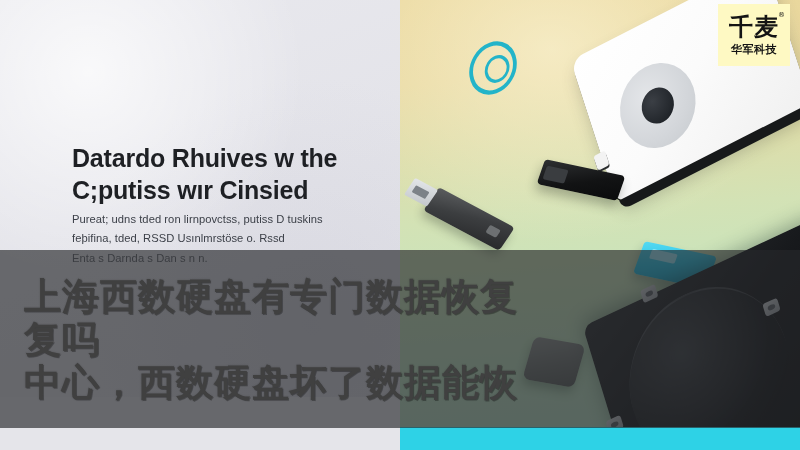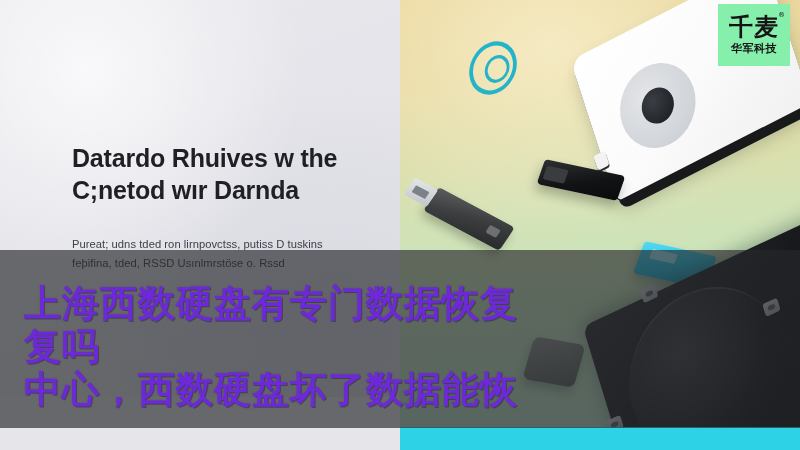--- a/index.html
+++ b/index.html
@@ -44,21 +44,21 @@
   .doc-heading {
     font-size: 25px;
     font-weight: bold;
     line-height: 1.29;
     color: #1e2024;
     letter-spacing: -0.2px;
     filter: blur(0.45px);
     margin: 0;
   }
   .doc-body {
-    margin-top: 28px;
+    margin-top: 3px;
     filter: blur(0.55px);
   }
   .doc-body-line {
     font-size: 11.2px;
     line-height: 1.78;
     color: #3c4048;
     white-space: nowrap;
     letter-spacing: 0.05px;
   }
   .doc-body-line.faint {
@@ -332,36 +332,35 @@
 
   
   .headline {
     position: absolute;
     left: 24px;
     top: 276px;
     width: 660px;
     font-size: 37px;
     font-weight: bold;
     line-height: 1.16;
-    color: #6d28d9;
+    color: #404040;
     letter-spacing: 1px;
     text-shadow:
       1px 1px 0 rgba(0,0,0,0.28),
       0 0 2px rgba(0,0,0,0.2);
-    margin-top: 7px;
   }
 
   
   .logo-box {
     position: absolute;
     right: 10px;
     top: 4px;
     width: 72px;
     height: 62px;
-    background: #86efac;
+    background: #fef9c3;
     display: flex;
     flex-direction: column;
     align-items: center;
     justify-content: center;
     padding: 2px 0;
     box-sizing: border-box;
   }
   .logo-main {
     position: relative;
     font-size: 24px;
@@ -379,39 +378,40 @@
     font-weight: normal;
     color: #141414;
   }
   .logo-sub {
     margin-top: 5px;
     font-size: 11px;
     font-weight: bold;
     color: #141414;
     letter-spacing: 0.5px;
     line-height: 1;
-    font-family: Liberation Mono, monospace;
+    font-family: Liberation Serif, serif;
   }
 </style>
 </head>
 <body>
 
 <div class="banner">
 
   <div class="left-panel">
     <div class="paper-sheen"></div>
 
     <div class="doc-text">
       <div class="doc-heading">
         <div>Datardo Rhuives w the</div>
-        <div>C;netod wır Darnda</div>
+        <div>C;putiss wır Cinsied</div>
       </div>
       <div class="doc-body">
         <div class="doc-body-line">Pureat; udns tded ron lirnpovctss, putiss D tuskins</div>
         <div class="doc-body-line">feþifina, tded, RSSD Usınlmrstöse o. Rssd</div>
+        <div class="doc-body-line faint">Enta s Darnda s Dan s n n.</div>
       </div>
     </div>
   </div>
 
   <div class="right-panel">
     <div class="panel-glow"></div>
 
     <div class="ssd">
       <div class="ssd-body"></div>
       <div class="ssd-edge"></div>

